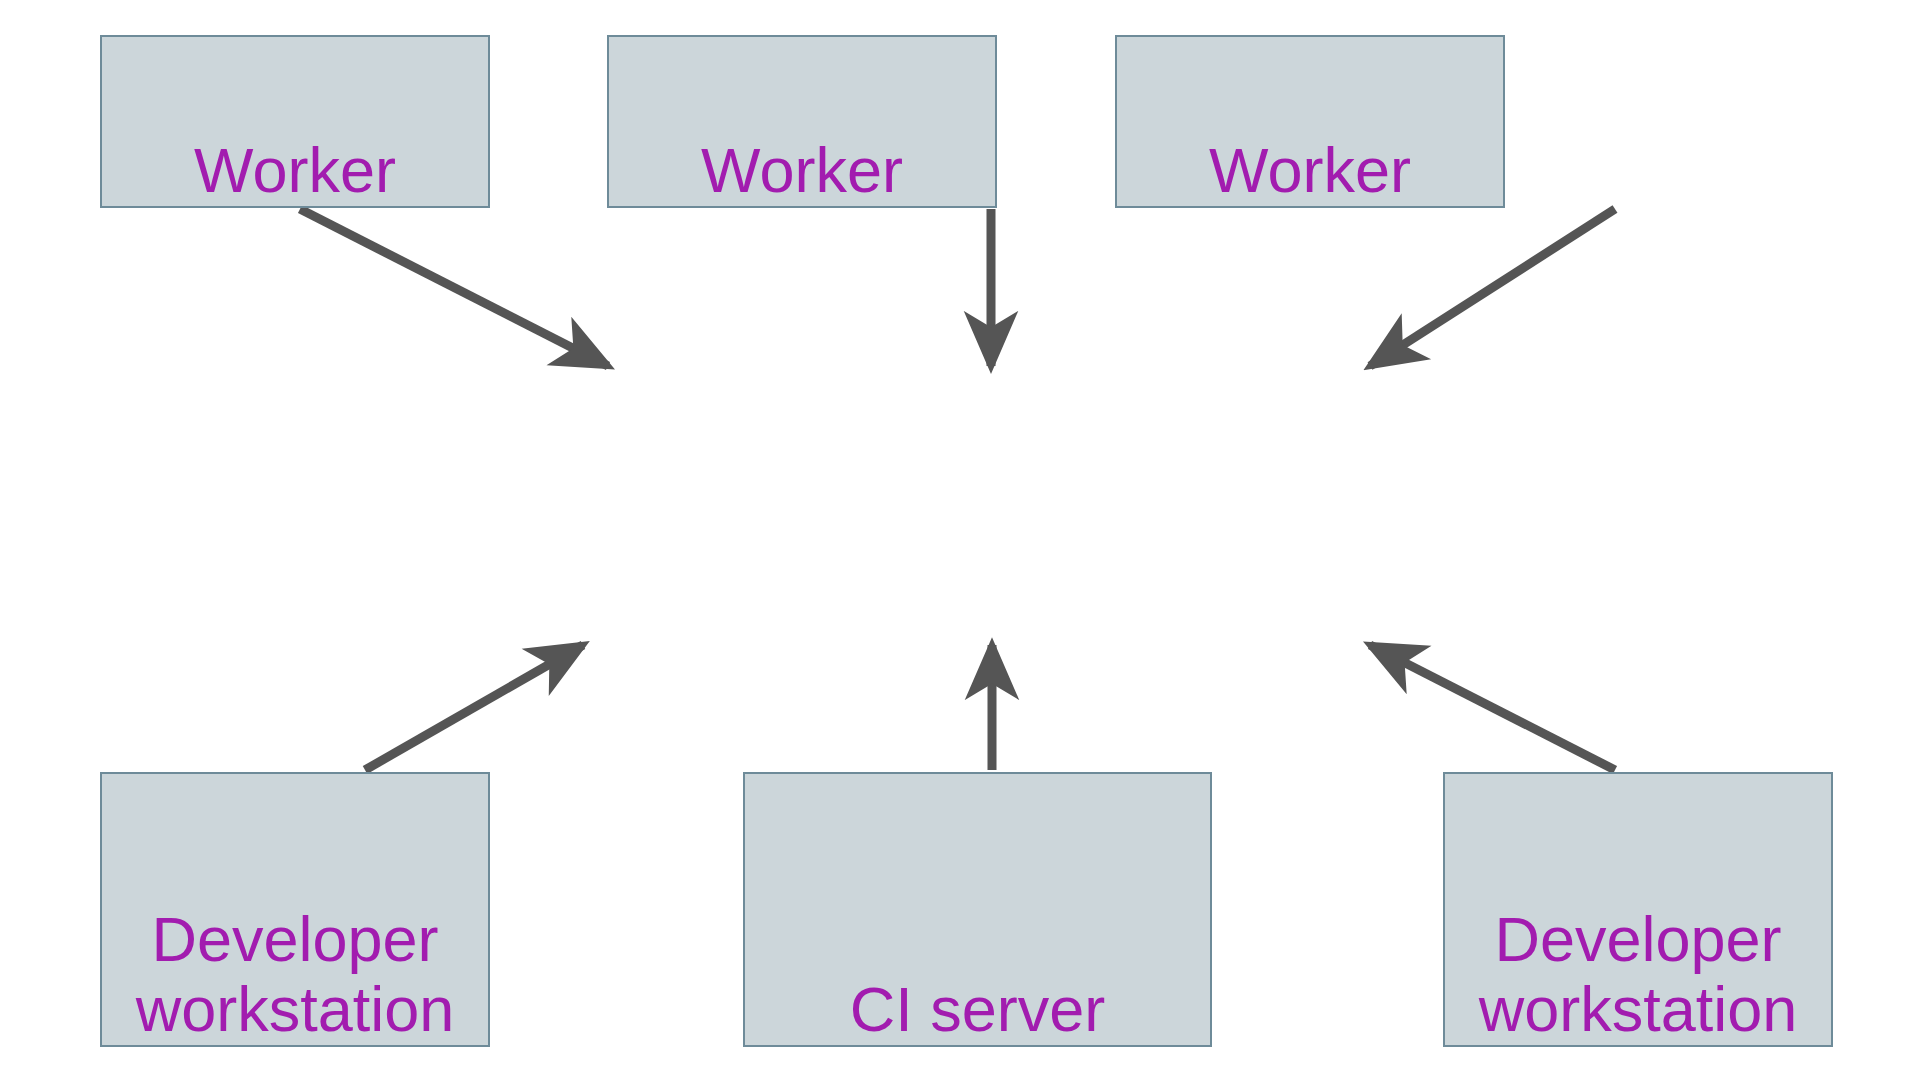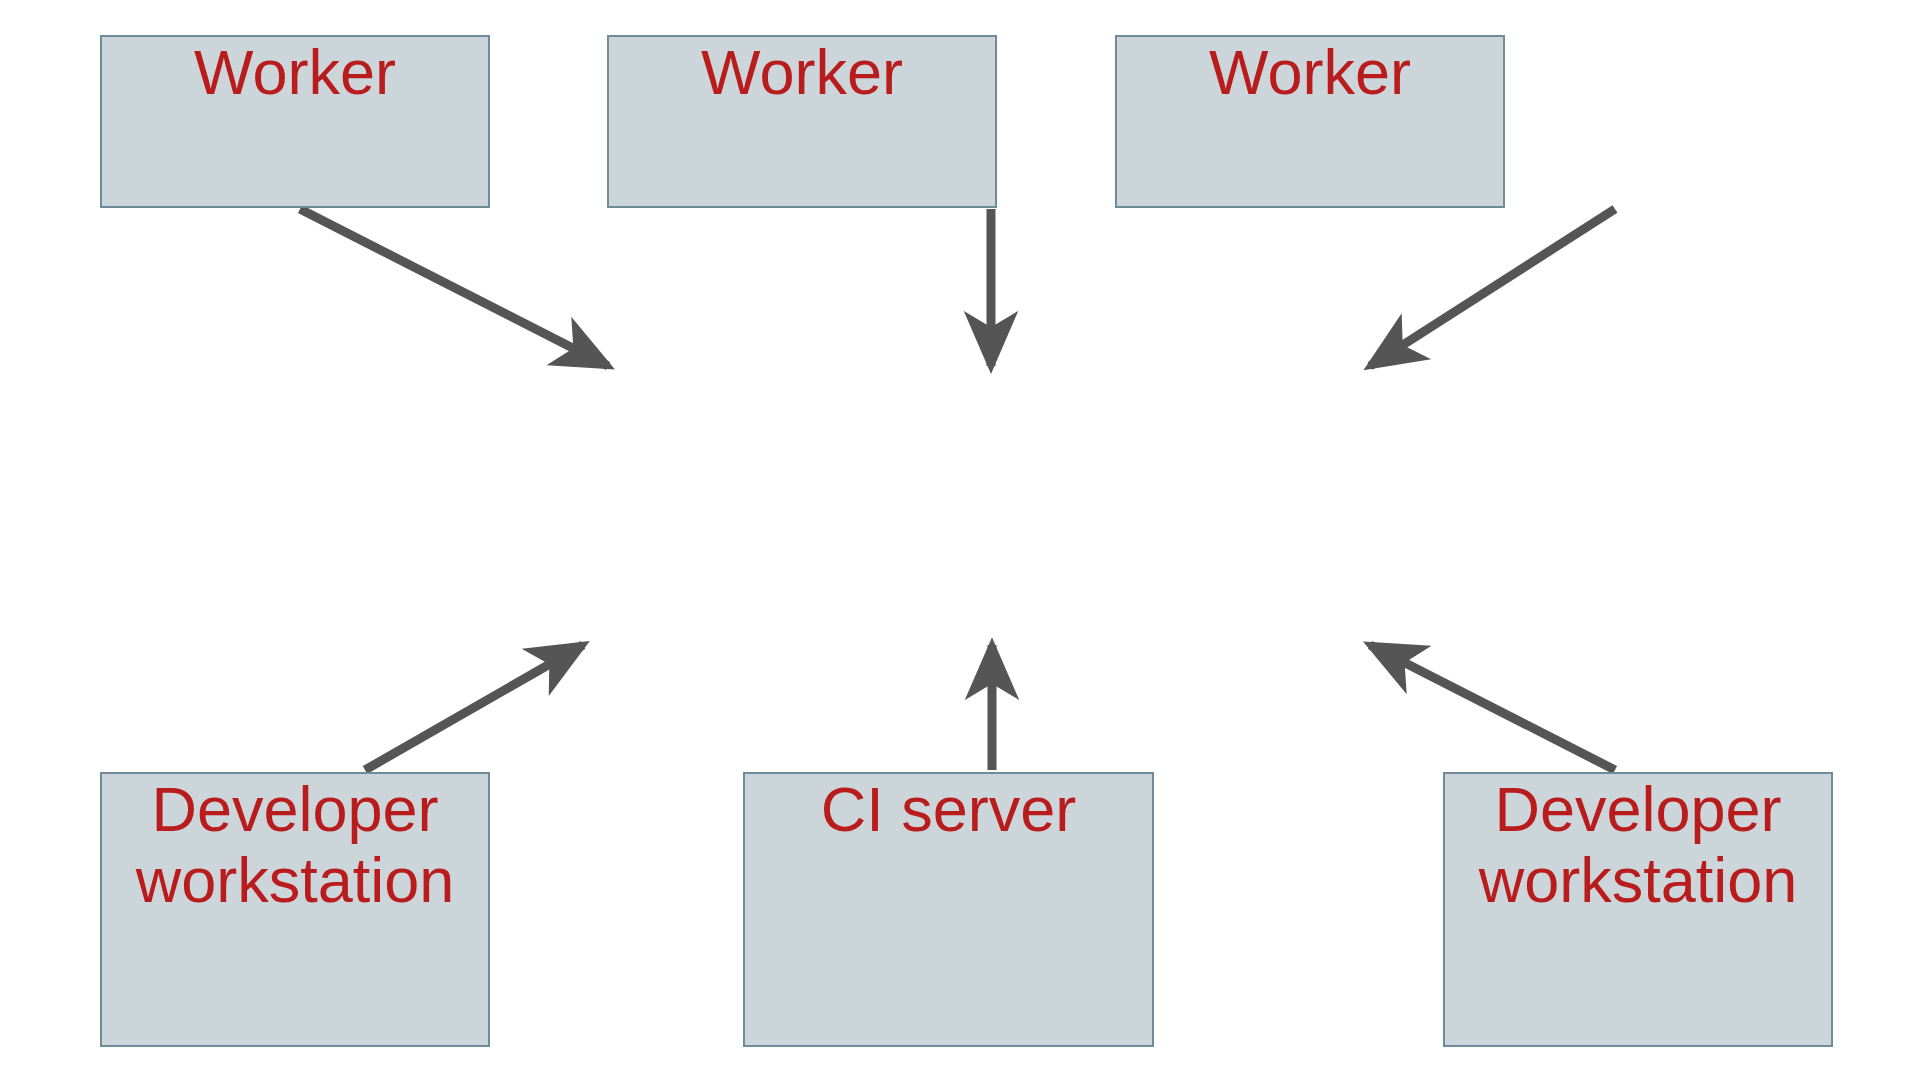--- a/index.html
+++ b/index.html
@@ -25,44 +25,44 @@
     width: 1910px;
     height: 1090px;
     pointer-events: none;
   }
   .node {
     position: absolute;
     box-sizing: border-box;
     background: #ccd6da;
     border: 2px solid #6e8b99;
     display: flex;
-    align-items: flex-start;
+    align-items: flex-end;
     justify-content: center;
     text-align: center;
-    color: #b91c1c;
+    color: #a21caf;
     line-height: 1.12;
     white-space: pre-line;
     z-index: 2;
   }
   .node-label {
     display: block;
     padding: 0 10px;
   }
 
   
   #node-worker-1 { left: 100px;  top: 35px;  width: 390px; height: 173px; font-size: 63px; }
   #node-worker-2 { left: 607px;  top: 35px;  width: 390px; height: 173px; font-size: 63px; }
   #node-worker-3 { left: 1115px; top: 35px;  width: 390px; height: 173px; font-size: 63px; }
 
   
   #node-build-master { left: 592px; top: 369px; width: 765px; height: 273px; font-size: 63px; }
 
   
   #node-dev-1 { left: 100px;  top: 772px; width: 390px; height: 275px; font-size: 63px; }
-  #node-ci    { left: 743px;  top: 772px; width: 411px; height: 275px; font-size: 63px; }
+  #node-ci    { left: 743px;  top: 772px; width: 469px; height: 275px; font-size: 63px; }
   #node-dev-2 { left: 1443px; top: 772px; width: 390px; height: 275px; font-size: 63px; }
 </style>
 </head>
 <body>
 
 <div id="canvas">
 
   <svg id="edge-layer" width="1910" height="1090" viewBox="0 0 1910 1090" xmlns="http://www.w3.org/2000/svg">
     <defs>
       <marker id="arrow-head" viewBox="0 0 12 12" refX="10.5" refY="6" markerWidth="7" markerHeight="7" orient="auto-start-reverse">

